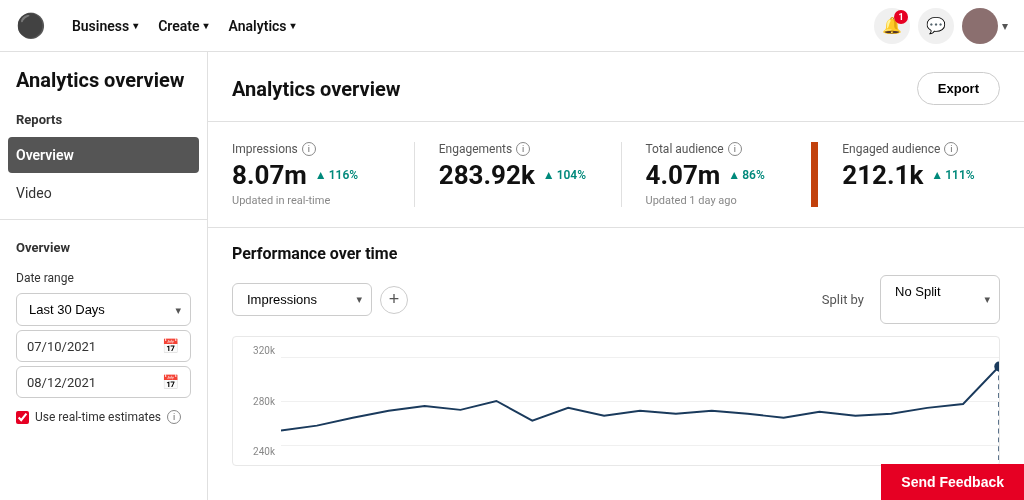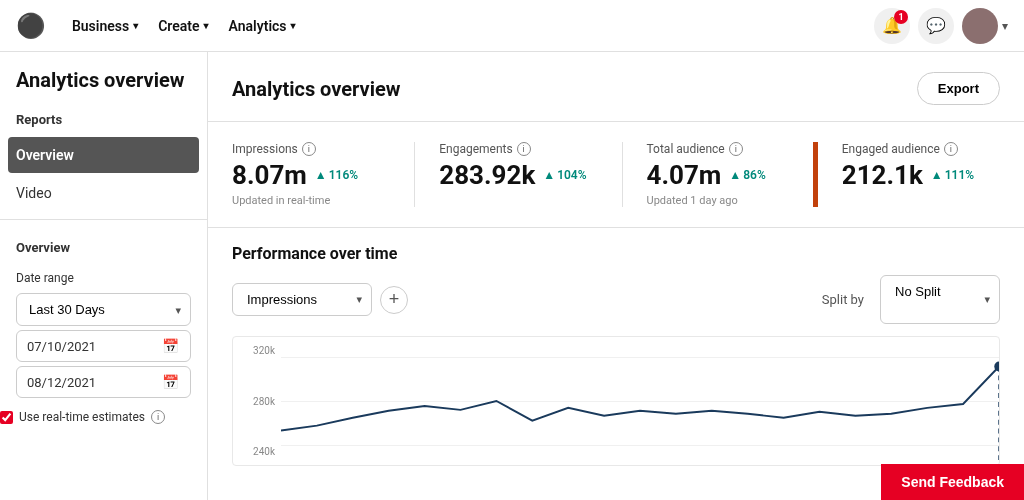--- a/index.html
+++ b/index.html
@@ -84,21 +84,21 @@
     <div style="margin:4px 16px;display:flex;align-items:center;border:1px solid #ccc;border-radius:6px;padding:7px 10px;font-size:13px;color:#333;cursor:pointer;">
       <span style="flex:1;">07/10/2021</span>
       <span style="font-size:14px;color:#555;">📅</span>
     </div>
 
     <div style="margin:4px 16px;display:flex;align-items:center;border:1px solid #ccc;border-radius:6px;padding:7px 10px;font-size:13px;color:#333;cursor:pointer;">
       <span style="flex:1;">08/12/2021</span>
       <span style="font-size:14px;color:#555;">📅</span>
     </div>
 
-    <div class="checkbox-row" style="display:flex;align-items:center;gap:6px;padding:8px 0;font-size:12px;color:#333;">
+    <div class="checkbox-row" style="display:flex;align-items:center;gap:6px;padding:8px 16px;font-size:12px;color:#333;">
       <input type="checkbox" checked="" style="">
       <label>Use real-time estimates</label>
       <span style="width:14px;height:14px;border-radius:50%;border:1px solid #888;display:inline-flex;align-items:center;justify-content:center;font-size:9px;color:#666;">i</span>
     </div>
   </aside>
 
   <main style="flex:1;overflow-y:auto;background:#fff;">
 
     <div style="display:flex;align-items:center;padding:20px 24px 16px 24px;border-bottom:1px solid #e0e0e0;">
       <span style="font-size:20px;font-weight:700;flex:1;">Analytics overview</span>
@@ -129,21 +129,21 @@
         </div>
         <div style="display:flex;align-items:center;gap:8px;margin-bottom:4px;">
           <span style="font-size:26px;font-weight:700;">283.92k</span>
           <span style="display:flex;align-items:center;gap:2px;font-size:12px;font-weight:600;color:#00897b;">
             <span>▲</span>
             <span>104%</span>
           </span>
         </div>
       </div>
 
-      <div style="flex:1;padding-right:8px;border-right:5px solid #c2410c;margin-right:24px;">
+      <div style="flex:1;padding-right:8px;border-right:7px solid #c2410c;margin-right:24px;">
         <div style="font-size:12px;color:#555;display:flex;align-items:center;gap:4px;margin-bottom:4px;">
           <span>Total audience</span>
           <span style="width:14px;height:14px;border-radius:50%;border:1px solid #888;display:inline-flex;align-items:center;justify-content:center;font-size:9px;color:#666;cursor:pointer;">i</span>
         </div>
         <div style="display:flex;align-items:center;gap:8px;margin-bottom:4px;">
           <span style="font-size:26px;font-weight:700;">4.07m</span>
           <span style="display:flex;align-items:center;gap:2px;font-size:12px;font-weight:600;color:#00897b;">
             <span>▲</span>
             <span>86%</span>
           </span>

